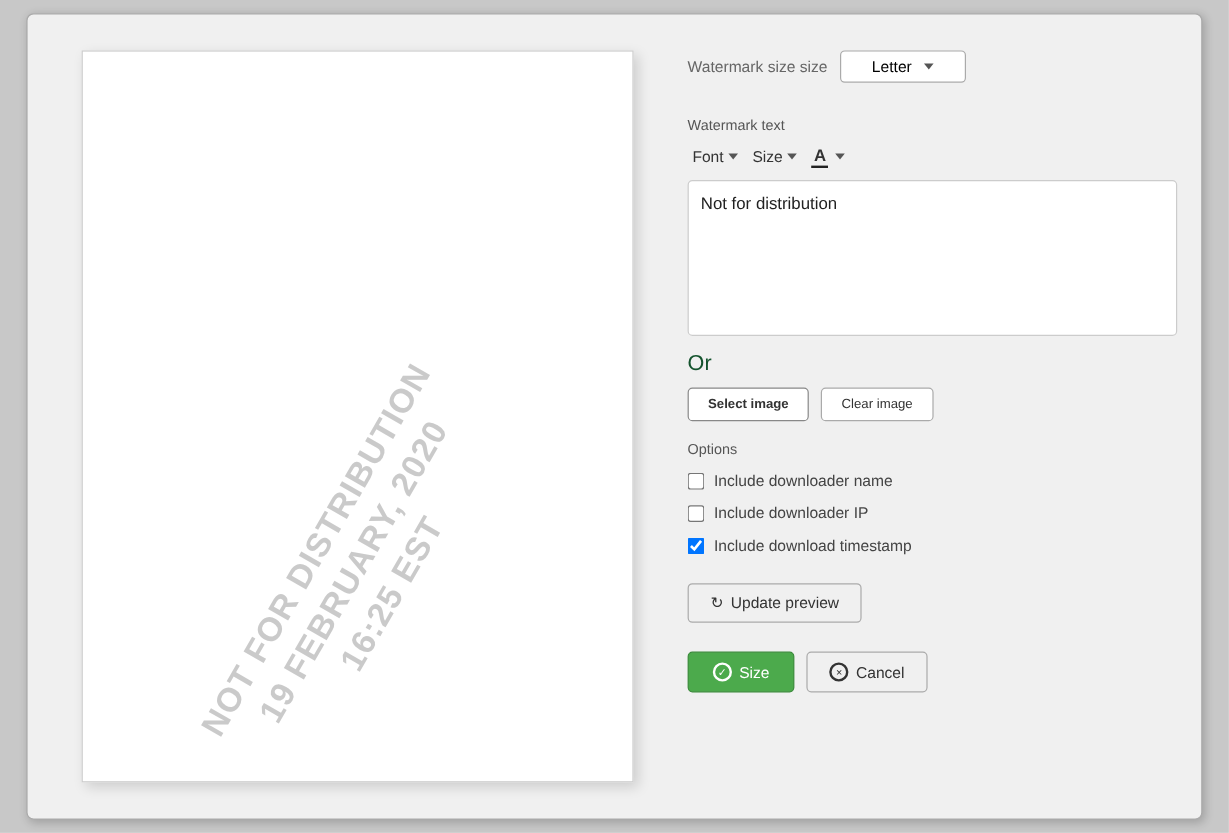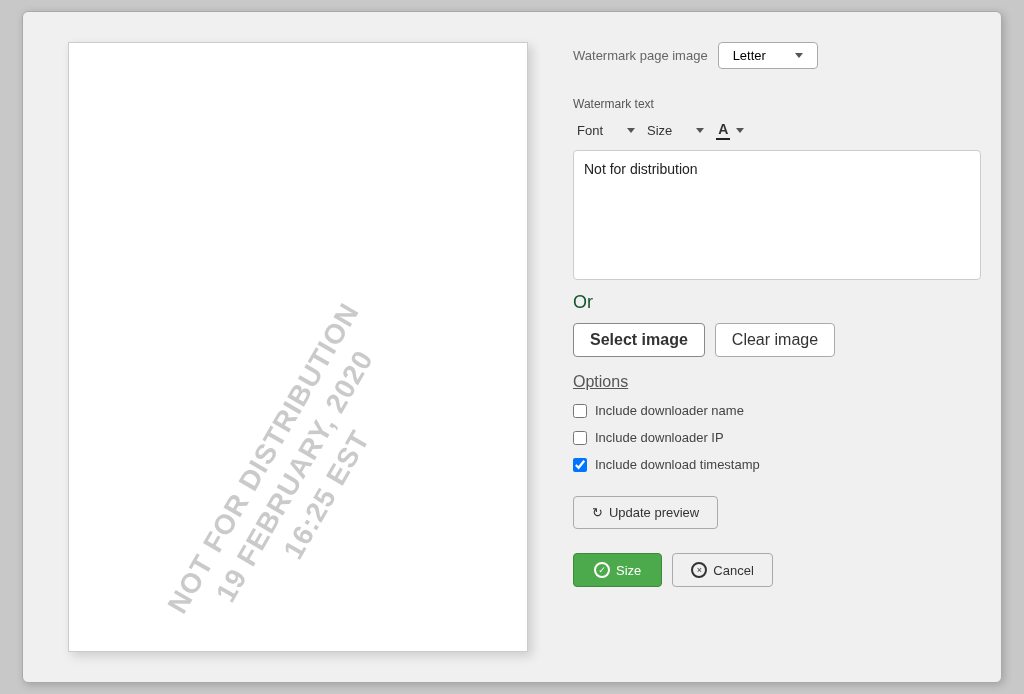--- a/index.html
+++ b/index.html
@@ -84,21 +84,21 @@
 
     .label-text {
       color: #666;
       font-size: 13px;
     }
 
     .dropdown-btn {
       border: 1px solid #aaa;
       background: #fff;
       border-radius: 4px;
-      padding: 5px 14px;
+      padding: 5px 26px;
       font-size: 13px;
       cursor: pointer;
       display: flex;
       align-items: center;
       gap: 6px;
       min-width: 100px;
       justify-content: space-between;
     }
 
     .chevron-down {
@@ -124,21 +124,21 @@
     }
 
     .font-dropdown {
       border: none;
       background: transparent;
       font-size: 13px;
       cursor: pointer;
       color: #333;
       display: flex;
       align-items: center;
-      gap: 20px;
+      gap: 0;
       padding: 2px 4px;
     }
 
     .font-color-btn {
       display: flex;
       align-items: center;
       gap: 2px;
       cursor: pointer;
       font-size: 14px;
       font-weight: bold;
@@ -186,36 +186,35 @@
       display: flex;
       gap: 10px;
       margin-top: 2px;
     }
 
     .btn-outline {
       border: 1px solid #aaa;
       background: #fff;
       border-radius: 4px;
       padding: 7px 16px;
-      font-size: 16px;
+      font-size: 11px;
       cursor: pointer;
       font-weight: 500;
       color: #333;
     }
 
     .btn-outline.active {
       font-weight: 600;
       border-color: #888;
     }
 
     .options-label {
       color: #555;
-      font-size: 16px;
+      font-size: 12px;
       margin-top: 8px;
-      text-decoration: underline;
     }
 
     .checkbox-row {
       display: flex;
       align-items: center;
       gap: 8px;
       margin-top: 4px;
     }
 
     .checkbox-row input[type="checkbox"] {
@@ -301,21 +300,21 @@
         <span>NOT FOR DISTRIBUTION</span><br>
         <span>19 FEBRUARY, 2020</span><br>
         <span>16:25 EST</span>
       </div>
     </div>
   </div>
 
   <div class="controls-area">
 
     <div class="row-inline">
-      <span class="label-text">Watermark page image</span>
+      <span class="label-text">Watermark size size</span>
       <button class="dropdown-btn">
         <span>Letter</span>
         <span class="chevron-down"></span>
       </button>
     </div>
 
     <div class="section-label">Watermark text</div>
 
     <div class="font-size-row">
       <button class="font-dropdown">

